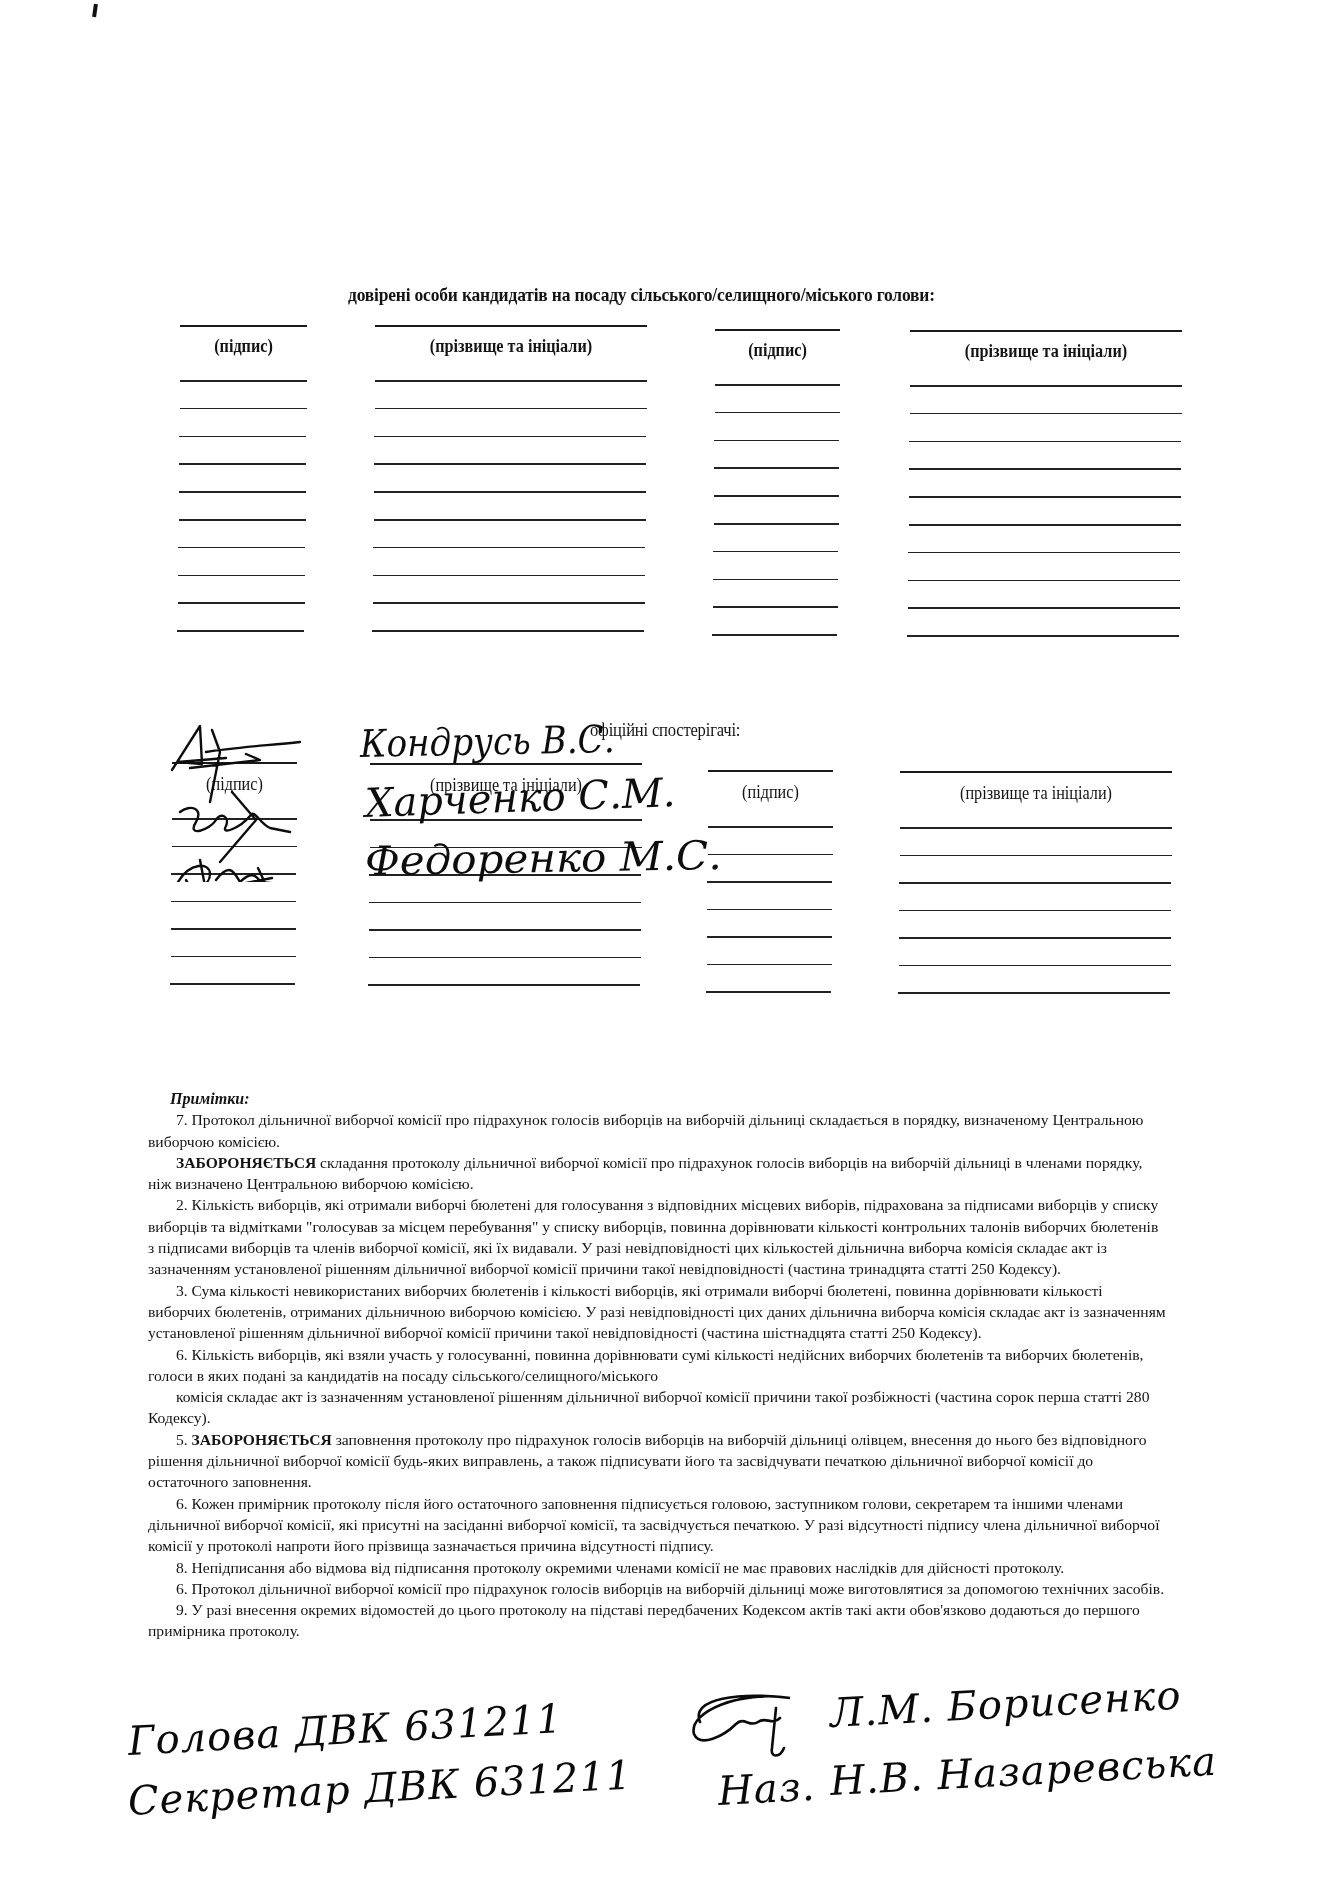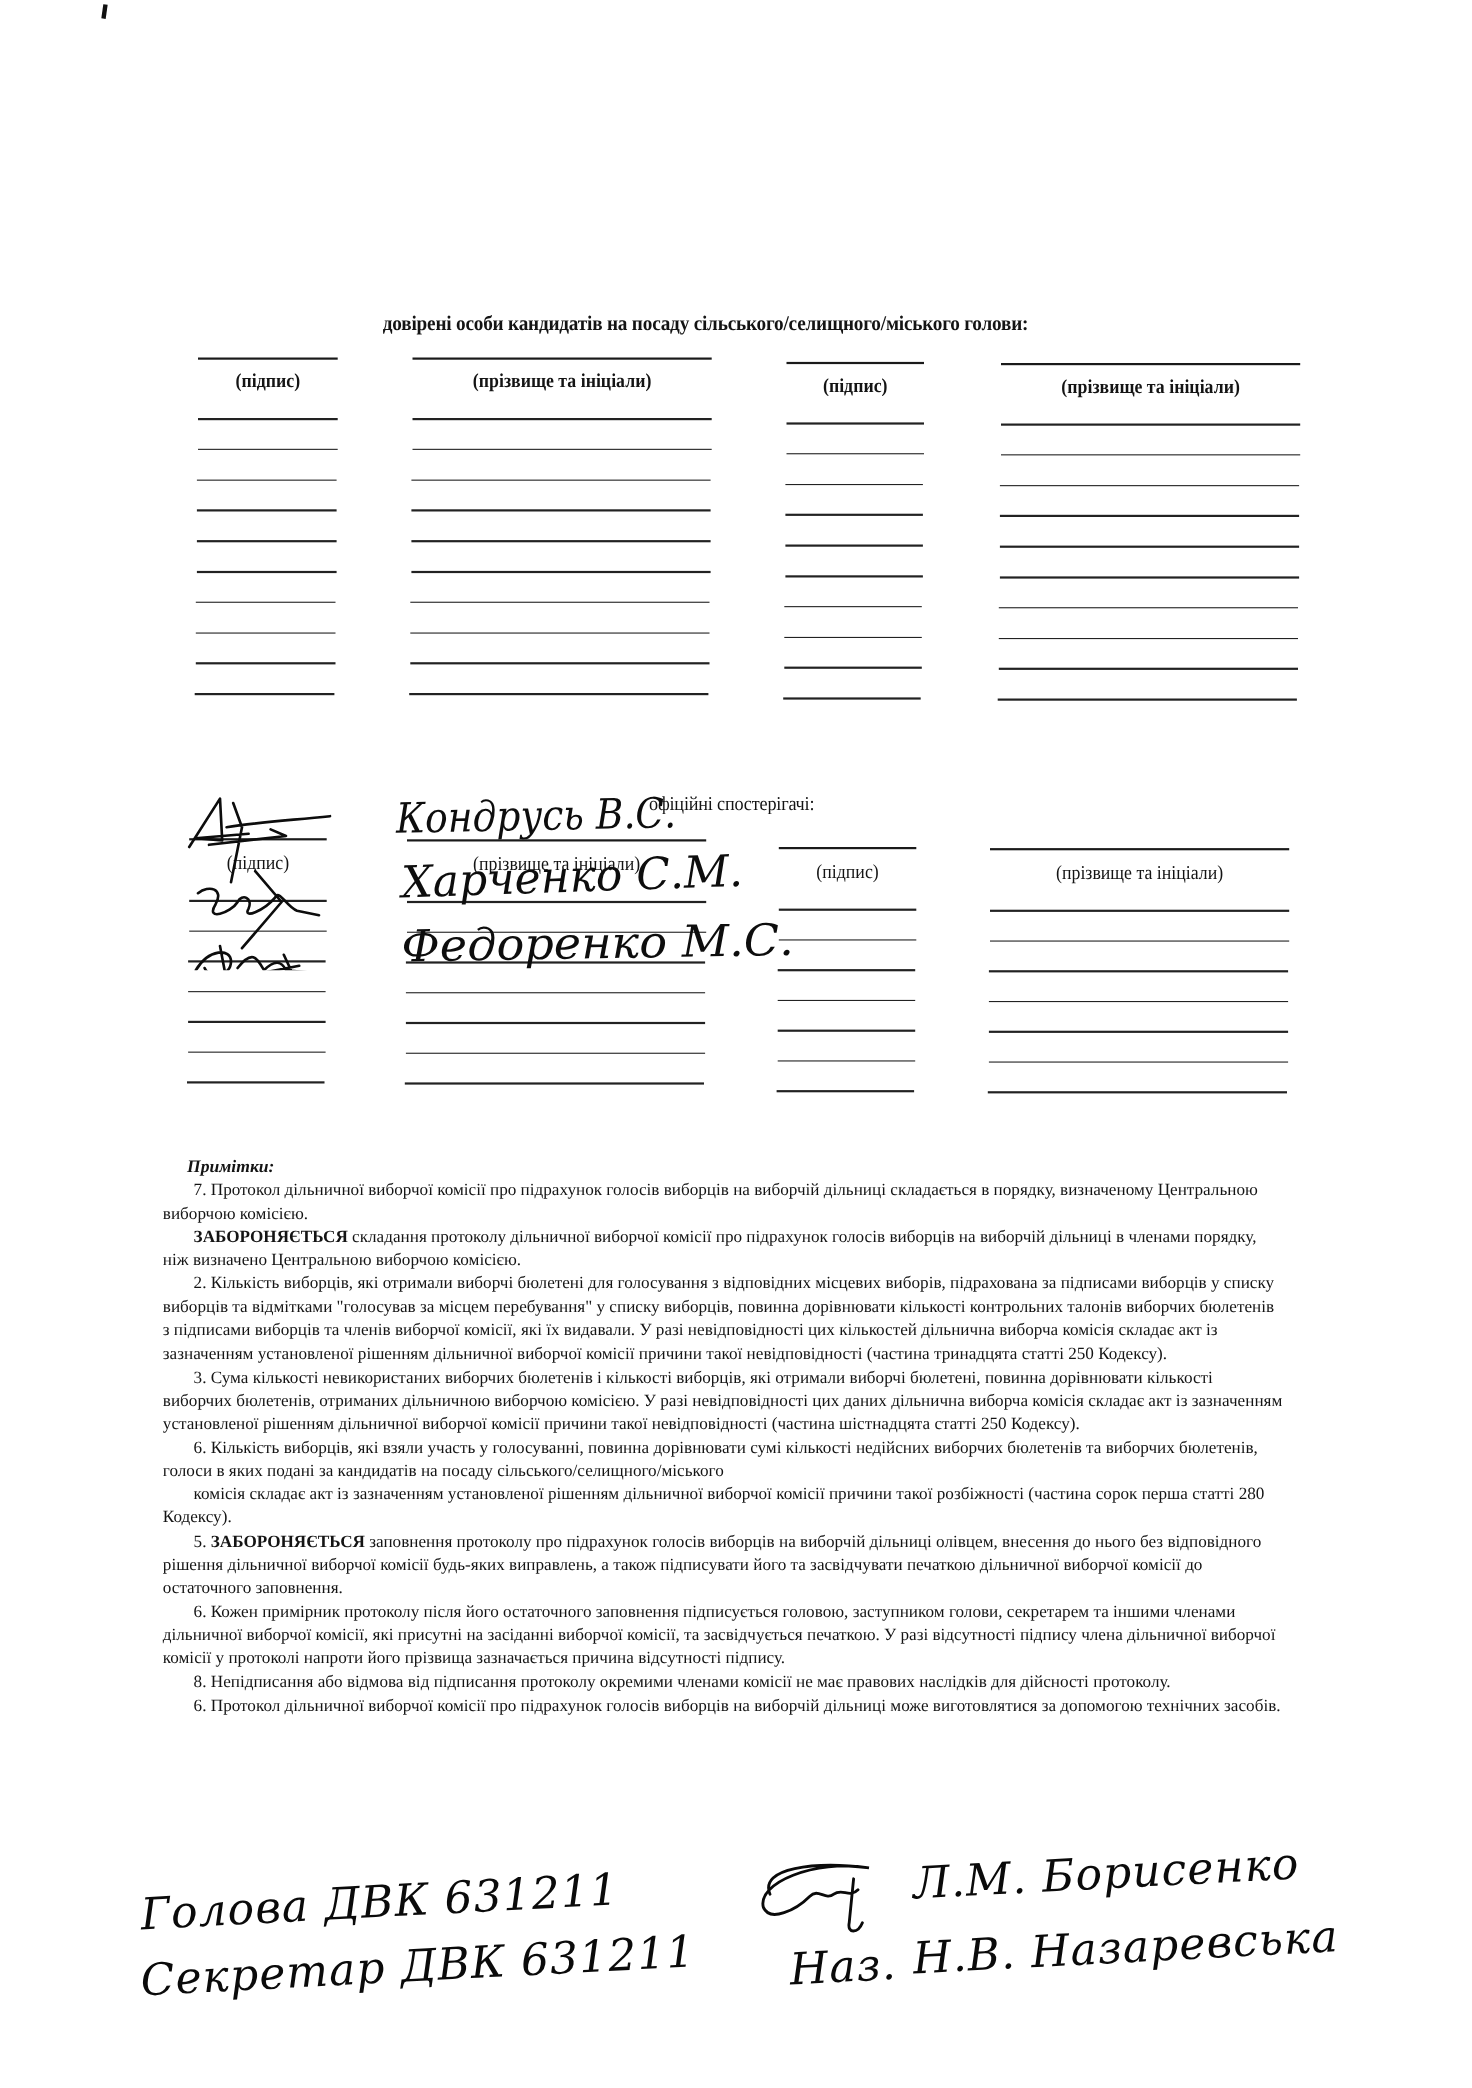--- a/index.html
+++ b/index.html
@@ -13,21 +13,21 @@
   .section-title { font-weight: bold; font-size: 19px; letter-spacing: -0.2px; white-space: nowrap; transform: scaleX(0.92); transform-origin: left center; }
 
   .col-label { font-weight: bold; font-size: 18px; text-align: center; white-space: nowrap; transform: scaleX(0.9); }
   .col-label.light { font-weight: normal; }
 
   .rule { position: absolute; height: 2px; background: #1a1a1a; }
   .rule.thin { height: 1.6px; background: #222; }
 
   .hw { font-family: "DejaVu Serif", serif; font-style: italic; color: #0d0d0d; white-space: nowrap; }
 
-  .notes { left: 148px; top: 1050px; width: 1020px; font-size: 15.6px; line-height: 21.3px; }
+  .notes { left: 148px; top: 1088px; width: 1020px; font-size: 15.6px; line-height: 21.3px; }
   .notes .head { font-weight: bold; font-style: italic; font-size: 16px; margin-left: 22px; }
   .notes p { margin: 0; text-indent: 28px; text-align: left; transform-origin: left top; }
   .notes b { font-weight: bold; }
   .notes .item4b { text-indent: 28px; padding-left: 0; }
 
   .sign-row { font-family: "DejaVu Serif", serif; font-style: italic; font-size: 40px; color: #0a0a0a; white-space: nowrap; letter-spacing: 1px; }
 </style>
 </head>
 <body>
 
@@ -144,20 +144,21 @@
   <p>7. Протокол дільничної виборчої комісії про підрахунок голосів виборців на виборчій дільниці складається в порядку, визначеному Центральною виборчою комісією.</p>
   <p><b>ЗАБОРОНЯЄТЬСЯ</b><span> складання протоколу дільничної виборчої комісії про підрахунок голосів виборців на виборчій дільниці в членами порядку, ніж визначено Центральною виборчою комісією.</span></p>
   <p>2. Кількість виборців, які отримали виборчі бюлетені для голосування з відповідних місцевих виборів, підрахована за підписами виборців у списку виборців та відмітками "голосував за місцем перебування" у списку виборців, повинна дорівнювати кількості контрольних талонів виборчих бюлетенів з підписами виборців та членів виборчої комісії, які їх видавали. У разі невідповідності цих кількостей дільнична виборча комісія складає акт із зазначенням установленої рішенням дільничної виборчої комісії причини такої невідповідності (частина тринадцята статті 250 Кодексу).</p>
   <p>3. Сума кількості невикористаних виборчих бюлетенів і кількості виборців, які отримали виборчі бюлетені, повинна дорівнювати кількості виборчих бюлетенів, отриманих дільничною виборчою комісією. У разі невідповідності цих даних дільнична виборча комісія складає акт із зазначенням установленої рішенням дільничної виборчої комісії причини такої невідповідності (частина шістнадцята статті 250 Кодексу).</p>
   <p>6. Кількість виборців, які взяли участь у голосуванні, повинна дорівнювати сумі кількості недійсних виборчих бюлетенів та виборчих бюлетенів, голоси в яких подані за кандидатів на посаду сільського/селищного/міського</p>
   <p class="item4b">комісія складає акт із зазначенням установленої рішенням дільничної виборчої комісії причини такої розбіжності (частина сорок перша статті 280 Кодексу).</p>
   <p><span>5. </span><b>ЗАБОРОНЯЄТЬСЯ</b><span> заповнення протоколу про підрахунок голосів виборців на виборчій дільниці олівцем, внесення до нього без відповідного рішення дільничної виборчої комісії будь-яких виправлень, а також підписувати його та засвідчувати печаткою дільничної виборчої комісії до остаточного заповнення.</span></p>
   <p>6. Кожен примірник протоколу після його остаточного заповнення підписується головою, заступником голови, секретарем та іншими членами дільничної виборчої комісії, які присутні на засіданні виборчої комісії, та засвідчується печаткою. У разі відсутності підпису члена дільничної виборчої комісії у протоколі напроти його прізвища зазначається причина відсутності підпису.</p>
   <p>8. Непідписання або відмова від підписання протоколу окремими членами комісії не має правових наслідків для дійсності протоколу.</p>
   <p>6. Протокол дільничної виборчої комісії про підрахунок голосів виборців на виборчій дільниці може виготовлятися за допомогою технічних засобів.</p>
+  <p>9. У разі внесення окремих відомостей до цього протоколу на підставі передбачених Кодексом актів такі акти обов'язково додаються до першого примірника протоколу.</p>
 </div>
 
 <div class="abs sign-row" style="left:128px; top:1718px; transform:rotate(-3deg); transform-origin:left;">Голова ДВК 631211</div>
 <div class="abs sign-row" style="left:830px; top:1690px; transform:rotate(-3deg); transform-origin:left;">Л.М. Борисенко</div>
 <div class="abs sign-row" style="left:128px; top:1778px; transform:rotate(-3deg); transform-origin:left;">Секретар ДВК 631211</div>
 <div class="abs sign-row" style="left:718px; top:1768px; transform:rotate(-3deg); transform-origin:left;">Наз.</div>
 <div class="abs sign-row" style="left:830px; top:1758px; transform:rotate(-3deg); transform-origin:left;">Н.В. Назаревська</div>
 
 <svg class="abs" style="left:680px; top:1688px;" width="140" height="80">
   <g fill="none" stroke="#0a0a0a" stroke-width="2.6" stroke-linecap="round">

